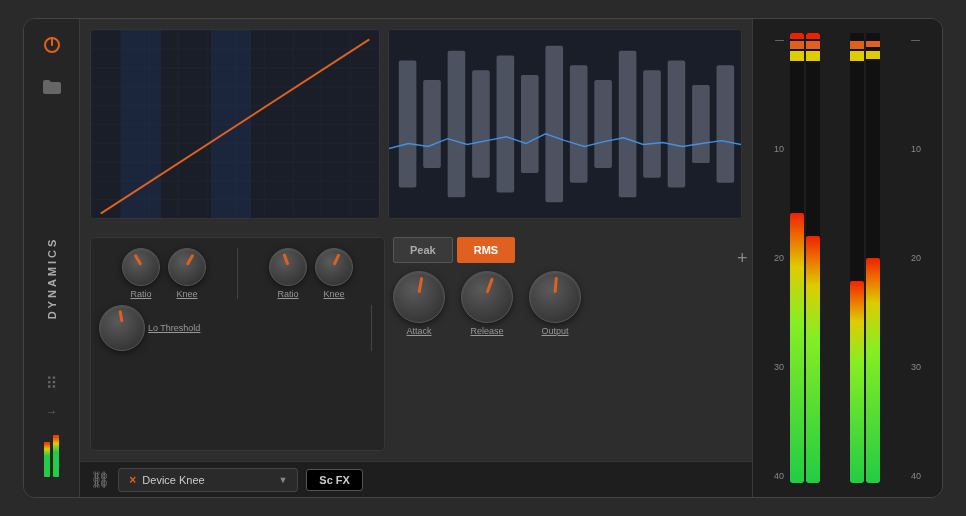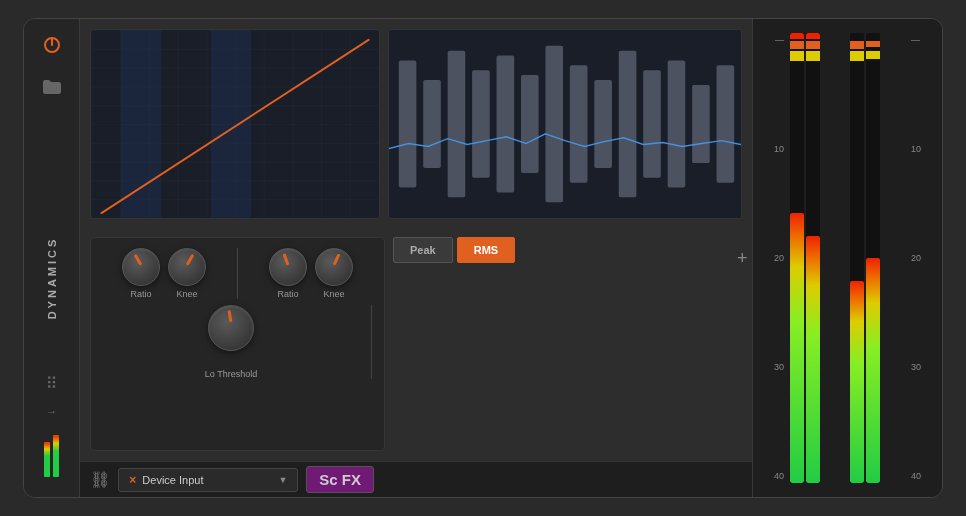--- a/index.html
+++ b/index.html
@@ -192,36 +192,37 @@
     .knob.large::after {
       height: 16px;
       top: 5px;
     }
 
     .knob-label {
       font-size: 9px;
       color: #999;
       text-align: center;
       white-space: nowrap;
+      text-decoration: underline;
     }
 
     
     .section-divider {
       width: 1px;
       background: #444;
       margin: 0 4px;
       align-self: stretch;
     }
 
     .threshold-group {
       flex: 1;
       display: flex;
-      flex-direction: column;
-      align-items: center;
-      gap: 18px;
+      flex-direction: row;
+      align-items: center;
+      gap: 3px;
     }
 
     
     .right-controls {
       flex: 1;
       display: flex;
       flex-direction: column;
       gap: 8px;
     }
 
@@ -289,25 +290,25 @@
       text-align: center;
       color: #e06020;
       font-size: 12px;
       background: #1a1a1a;
       border: 1px solid #333;
       border-radius: 3px;
       padding: 4px 8px;
     }
 
     .sc-fx-btn {
-      background: #701a75;
+      background: #000000;
       border: 1px solid #555;
       border-radius: 3px;
       color: #ccc;
-      font-size: 15px;
+      font-size: 11px;
       padding: 4px 12px;
       cursor: pointer;
       font-weight: bold;
     }
 
     
     .meters-panel {
       width: 190px;
       background: #1e1e1e;
       display: flex;
@@ -513,31 +514,45 @@
           </div>
         </div>
 
         <div class="right-controls">
 
           <div class="peak-rms-row">
             <button class="btn">Peak</button>
             <button class="btn active">RMS</button>
           </div>
 
+          <div class="attack-release-row">
+            <div class="knob-group">
+              <div class="knob large" style="--rotation: 10deg;"></div>
+              <span class="knob-label">Attack</span>
+            </div>
+            <div class="knob-group">
+              <div class="knob large" style="--rotation: 20deg;"></div>
+              <span class="knob-label">Release</span>
+            </div>
+            <div class="knob-group">
+              <div class="knob large" style="--rotation: 5deg;"></div>
+              <span class="knob-label">Output</span>
+            </div>
+          </div>
         </div>
 
       </div>
 
     </div>
 
     <div class="bottom-bar">
       <span style="color:#888; font-size:16px; cursor:pointer;">⛓</span>
       <div class="device-input-select">
         <span class="device-x">×</span>
-        <span>Device Input</span>
+        <span>Device Knee</span>
         <span style="margin-left:auto; color:#888; font-size:9px;">▼</span>
       </div>
       <button class="sc-fx-btn">Sc FX</button>
     </div>
 
   </div>
 
   <div class="meters-panel">
 
     <span class="plus-btn plus-left">+</span>

